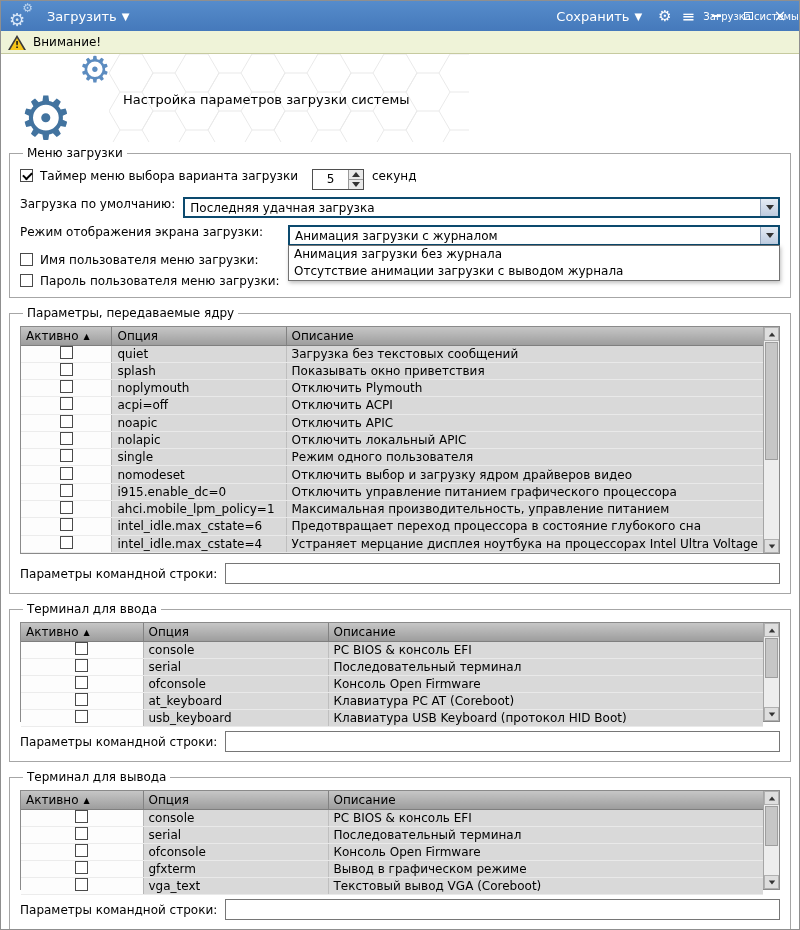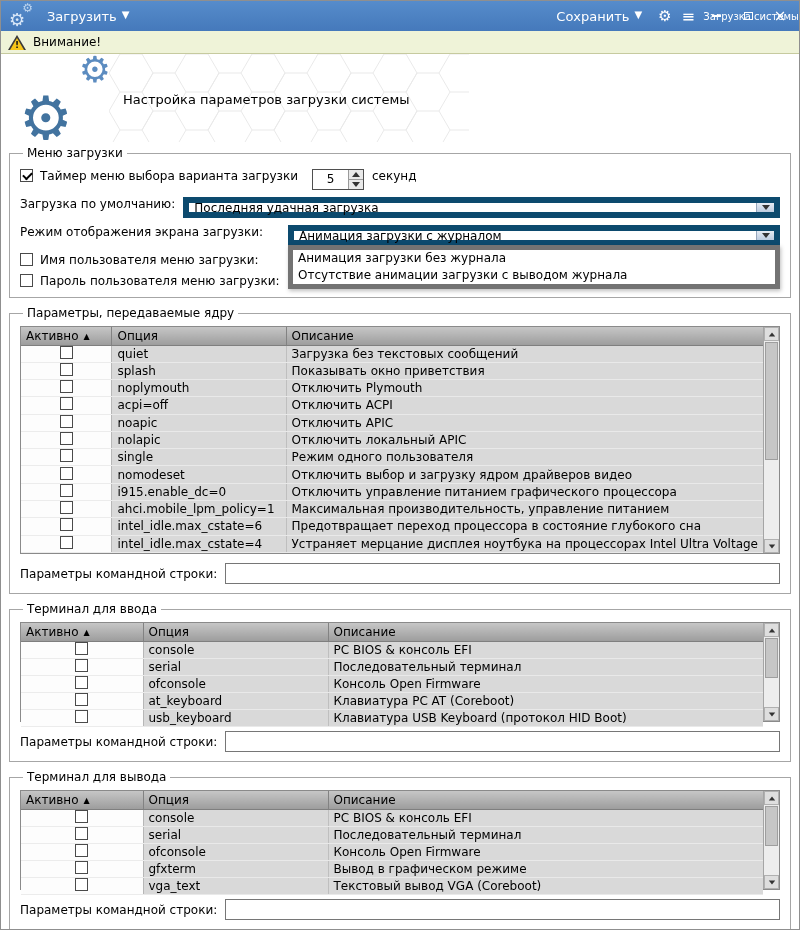--- a/index.html
+++ b/index.html
@@ -11,21 +11,21 @@
   }
   .window { width:800px; height:930px; border:1px solid #8f8f8f; background:#fff;
     display:flex; flex-direction:column; overflow:hidden; }
 
   
   .titlebar { flex:0 0 30px; background:linear-gradient(#568ccb,#4579bb);
     display:flex; align-items:center; color:#fff; padding:0 8px; position:relative; }
   .tb-left, .tb-right { display:flex; align-items:center; gap:4px; z-index:2; }
   .tb-right { margin-left:auto; gap:10px; }
   .tb-title { position:absolute; left:0; right:0; text-align:right; font-size:10px; pointer-events:none; }
-  .tb-btn { display:flex; gap:5px; padding:3px 6px; font-size:13px; }
+  .tb-btn { display:flex; align-items:center; gap:5px; padding:3px 6px; font-size:13px; }
   .caret { font-size:10px; }
   .app-icon { position:relative; width:24px; height:22px; display:inline-block; margin-right:4px; }
   .app-icon .g1 { position:absolute; left:0; bottom:-3px; font-size:18px; color:#d9e7f8; }
   .app-icon .g2 { position:absolute; right:0; top:-4px; font-size:12px; color:#bcd4ef; }
   .tb-gear { font-size:15px; color:#fff; }
   .tb-menu { font-size:16px; color:#fff; }
   .wc { width:22px; height:18px; display:flex; align-items:center; justify-content:center; color:#fff; }
   .wc-min i { width:9px; height:2px; background:#fff; display:block; }
   .wc-max i { width:9px; height:8px; border:1px solid #fff; display:block; }
   .wc-close { font-size:15px; }
@@ -63,28 +63,28 @@
     width:7px; height:4px; border-left:2px solid #000; border-bottom:2px solid #000;
     transform:rotate(-45deg); }
 
   .spin { width:52px; height:21px; border:1px solid #4f4f4f; background:#fff;
     display:flex; margin-right:8px; }
   .spin .num { flex:1; text-align:center; line-height:19px; }
   .spin .btns { width:15px; display:flex; flex-direction:column; border-left:1px solid #9a9a9a; }
   .spin .sb { flex:1; display:flex; align-items:center; justify-content:center; background:#e9e9e9; }
   .spin .sb:first-child { border-bottom:1px solid #9a9a9a; }
 
-  .combo { height:21px; background:#fff; border:6px solid #0c4a6e; display:flex; align-items:center; }
+  .combo { height:21px; background:#fff; border:2px solid #0c4a6e; display:flex; align-items:center; }
   .combo .val { flex:1; padding:0 5px; white-space:nowrap; overflow:hidden; }
   .combo .cbtn { width:18px; height:100%; background:linear-gradient(#e6ecf4,#bdcce0);
     border-left:1px solid #96a6bc; display:flex; align-items:center; justify-content:center; }
   .combo-wrap { position:relative; display:flex;margin-left:17px; }
   .combo-wrap .combo { flex:1; }
   .ddlist { position:absolute; top:20px; left:0; right:0; background:#fff;
-    border:5px solid #737373; z-index:20; box-shadow:1px 2px 4px rgba(0,0,0,.25); }
+    border:1px solid #737373; z-index:20; box-shadow:1px 2px 4px rgba(0,0,0,.25); }
   .dd-item { height:17px; line-height:17px; padding:0 5px; white-space:nowrap; overflow:hidden; }
 
   .tri-up { width:0; height:0; border-left:4px solid transparent; border-right:4px solid transparent;
     border-bottom:5px solid #333; display:inline-block; }
   .tri-down { width:0; height:0; border-left:4px solid transparent; border-right:4px solid transparent;
     border-top:5px solid #333; display:inline-block; }
 
   
   .gwrap { display:flex; border:1px solid #8a8a8a; background:#fff; margin-top:4px; }
   .gtable { flex:1; min-width:0; border-collapse:collapse; table-layout:fixed; }

